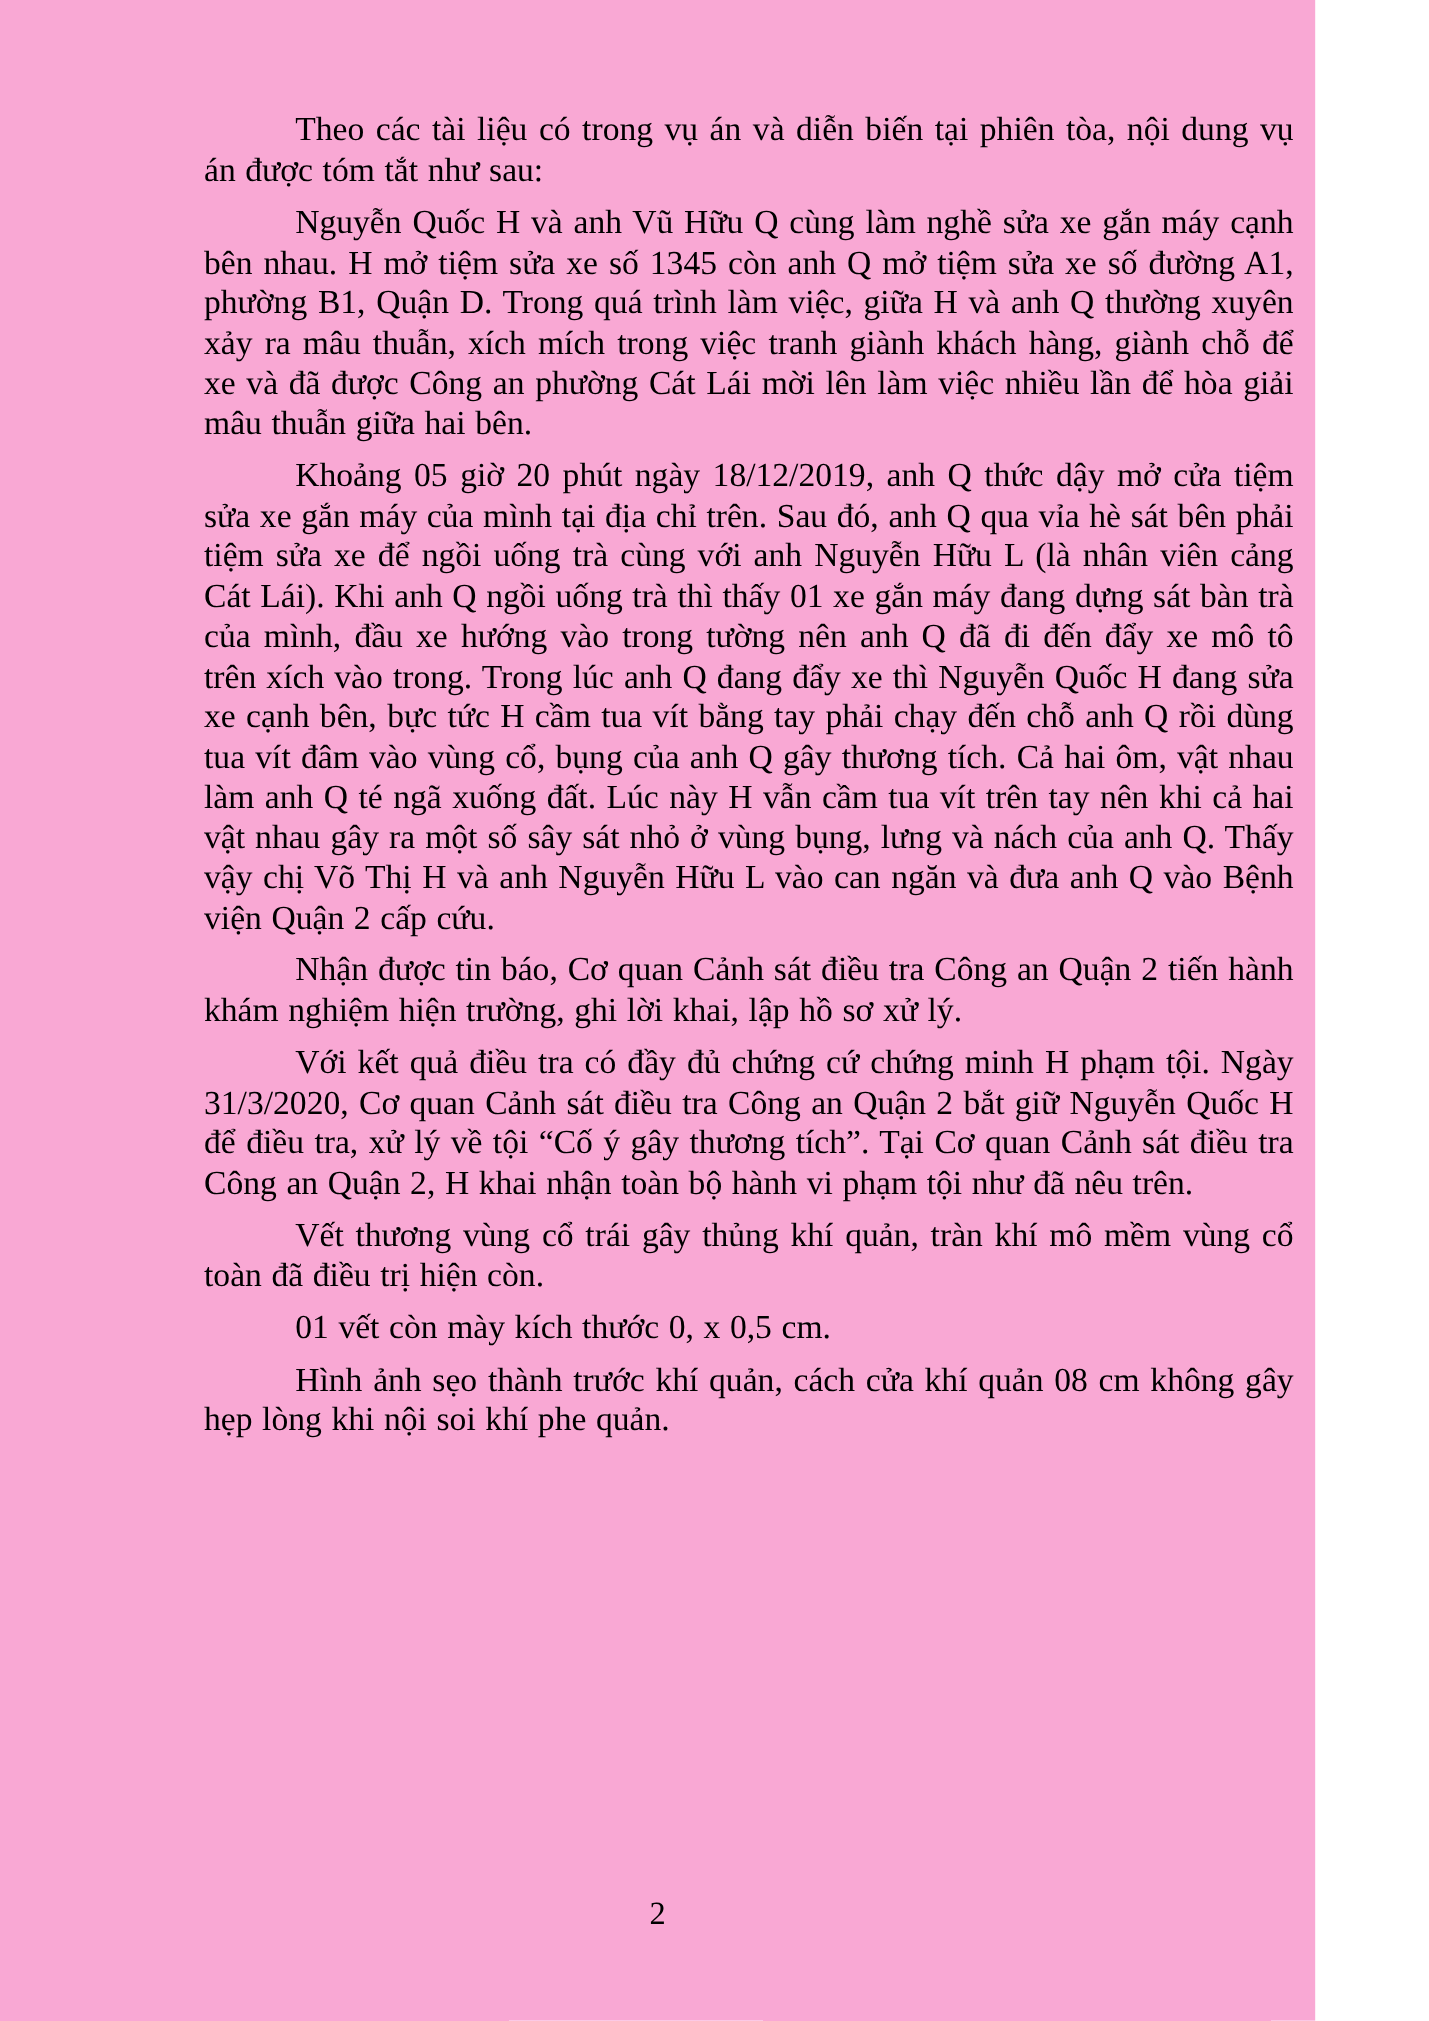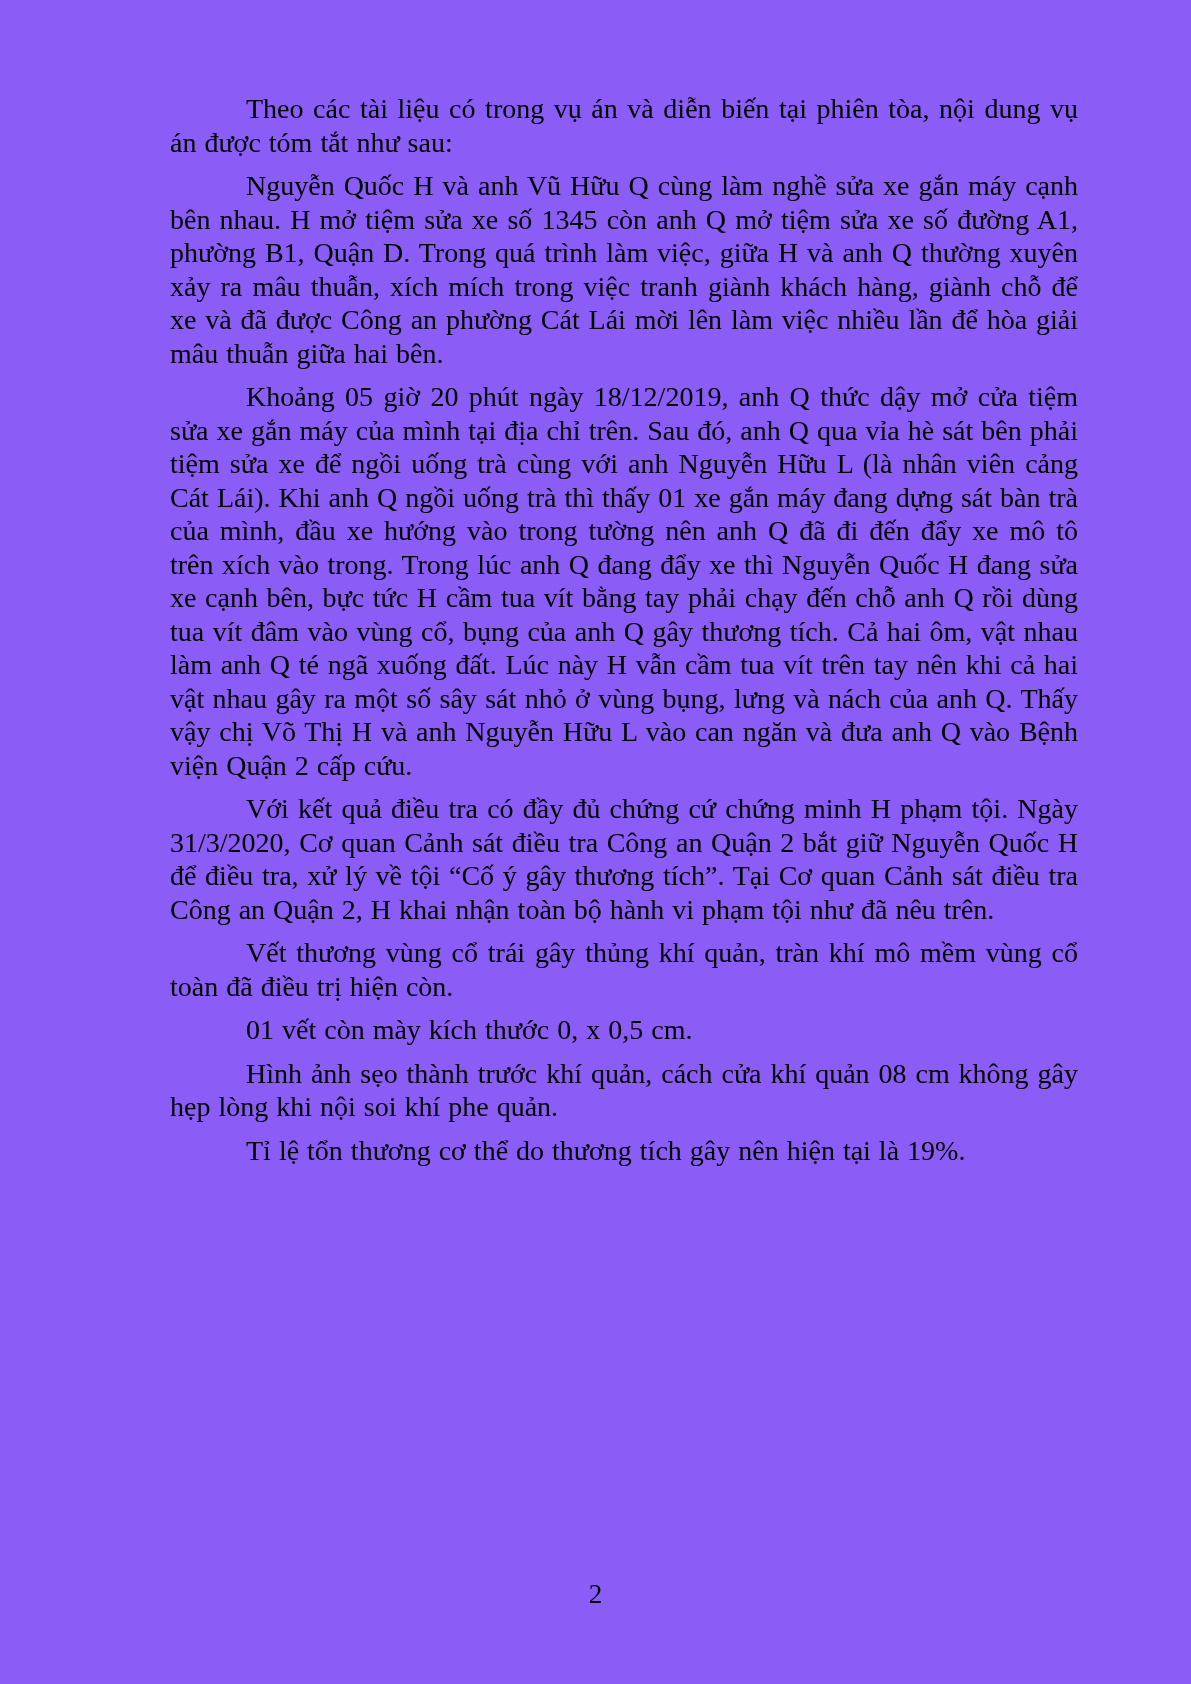--- a/index.html
+++ b/index.html
@@ -2,23 +2,23 @@
 <html lang="vi"><head>
 <meta charset="utf-8">
 <style>
   html, body {
     margin: 0;
     padding: 0;
     background: #ffffff;
   }
   .page {
     position: relative;
-    width: 1191px;
+    width: 1096px;
     height: 1684px;
-    background: #8b5cf6;
+    background: #f9a8d4;
     color: #000000;
     font-family: "Liberation Serif", "DejaVu Serif", serif;
     overflow: hidden;
   }
   .content {
     position: absolute;
     left: 170px;
     top: 92px;
     width: 908px;
   }
@@ -41,20 +41,20 @@
   }
 </style>
 </head>
 <body>
 
 <div class="page">
   <div class="content">
     <p>Theo các tài liệu có trong vụ án và diễn biến tại phiên tòa, nội dung vụ án được tóm tắt như sau:</p>
     <p>Nguyễn Quốc H và anh Vũ Hữu Q cùng làm nghề sửa xe gắn máy cạnh bên nhau. H mở tiệm sửa xe số 1345 còn anh Q mở tiệm sửa xe số đường A1, phường B1, Quận D. Trong quá trình làm việc, giữa H và anh Q thường xuyên xảy ra mâu thuẫn, xích mích trong việc tranh giành khách hàng, giành chỗ để xe và đã được Công an phường Cát Lái mời lên làm việc nhiều lần để hòa giải mâu thuẫn giữa hai bên.</p>
     <p>Khoảng 05 giờ 20 phút ngày 18/12/2019, anh Q thức dậy mở cửa tiệm sửa xe gắn máy của mình tại địa chỉ trên. Sau đó, anh Q qua vỉa hè sát bên phải tiệm sửa xe để ngồi uống trà cùng với anh Nguyễn Hữu L (là nhân viên cảng Cát Lái). Khi anh Q ngồi uống trà thì thấy 01 xe gắn máy đang dựng sát bàn trà của mình, đầu xe hướng vào trong tường nên anh Q đã đi đến đẩy xe mô tô trên xích vào trong. Trong lúc anh Q đang đẩy xe thì Nguyễn Quốc H đang sửa xe cạnh bên, bực tức H cầm tua vít bằng tay phải chạy đến chỗ anh Q rồi dùng tua vít đâm vào vùng cổ, bụng của anh Q gây thương tích. Cả hai ôm, vật nhau làm anh Q té ngã xuống đất. Lúc này H vẫn cầm tua vít trên tay nên khi cả hai vật nhau gây ra một số sây sát nhỏ ở vùng bụng, lưng và nách của anh Q. Thấy vậy chị Võ Thị H và anh Nguyễn Hữu L vào can ngăn và đưa anh Q vào Bệnh viện Quận 2 cấp cứu.</p>
+    <p>Nhận được tin báo, Cơ quan Cảnh sát điều tra Công an Quận 2 tiến hành khám nghiệm hiện trường, ghi lời khai, lập hồ sơ xử lý.</p>
     <p>Với kết quả điều tra có đầy đủ chứng cứ chứng minh H phạm tội. Ngày 31/3/2020, Cơ quan Cảnh sát điều tra Công an Quận 2 bắt giữ Nguyễn Quốc H để điều tra, xử lý về tội “Cố ý gây thương tích”. Tại Cơ quan Cảnh sát điều tra Công an Quận 2, H khai nhận toàn bộ hành vi phạm tội như đã nêu trên.</p>
     <p>Vết thương vùng cổ trái gây thủng khí quản, tràn khí mô mềm vùng cổ toàn đã điều trị hiện còn.</p>
     <p>01 vết còn mày kích thước 0, x 0,5 cm.</p>
     <p>Hình ảnh sẹo thành trước khí quản, cách cửa khí quản 08 cm không gây hẹp lòng khi nội soi khí phe quản.</p>
-    <p>Tỉ lệ tổn thương cơ thể do thương tích gây nên hiện tại là 19%.</p>
   </div>
   <div class="page-number">2</div>
 </div>
 
 </body></html>

